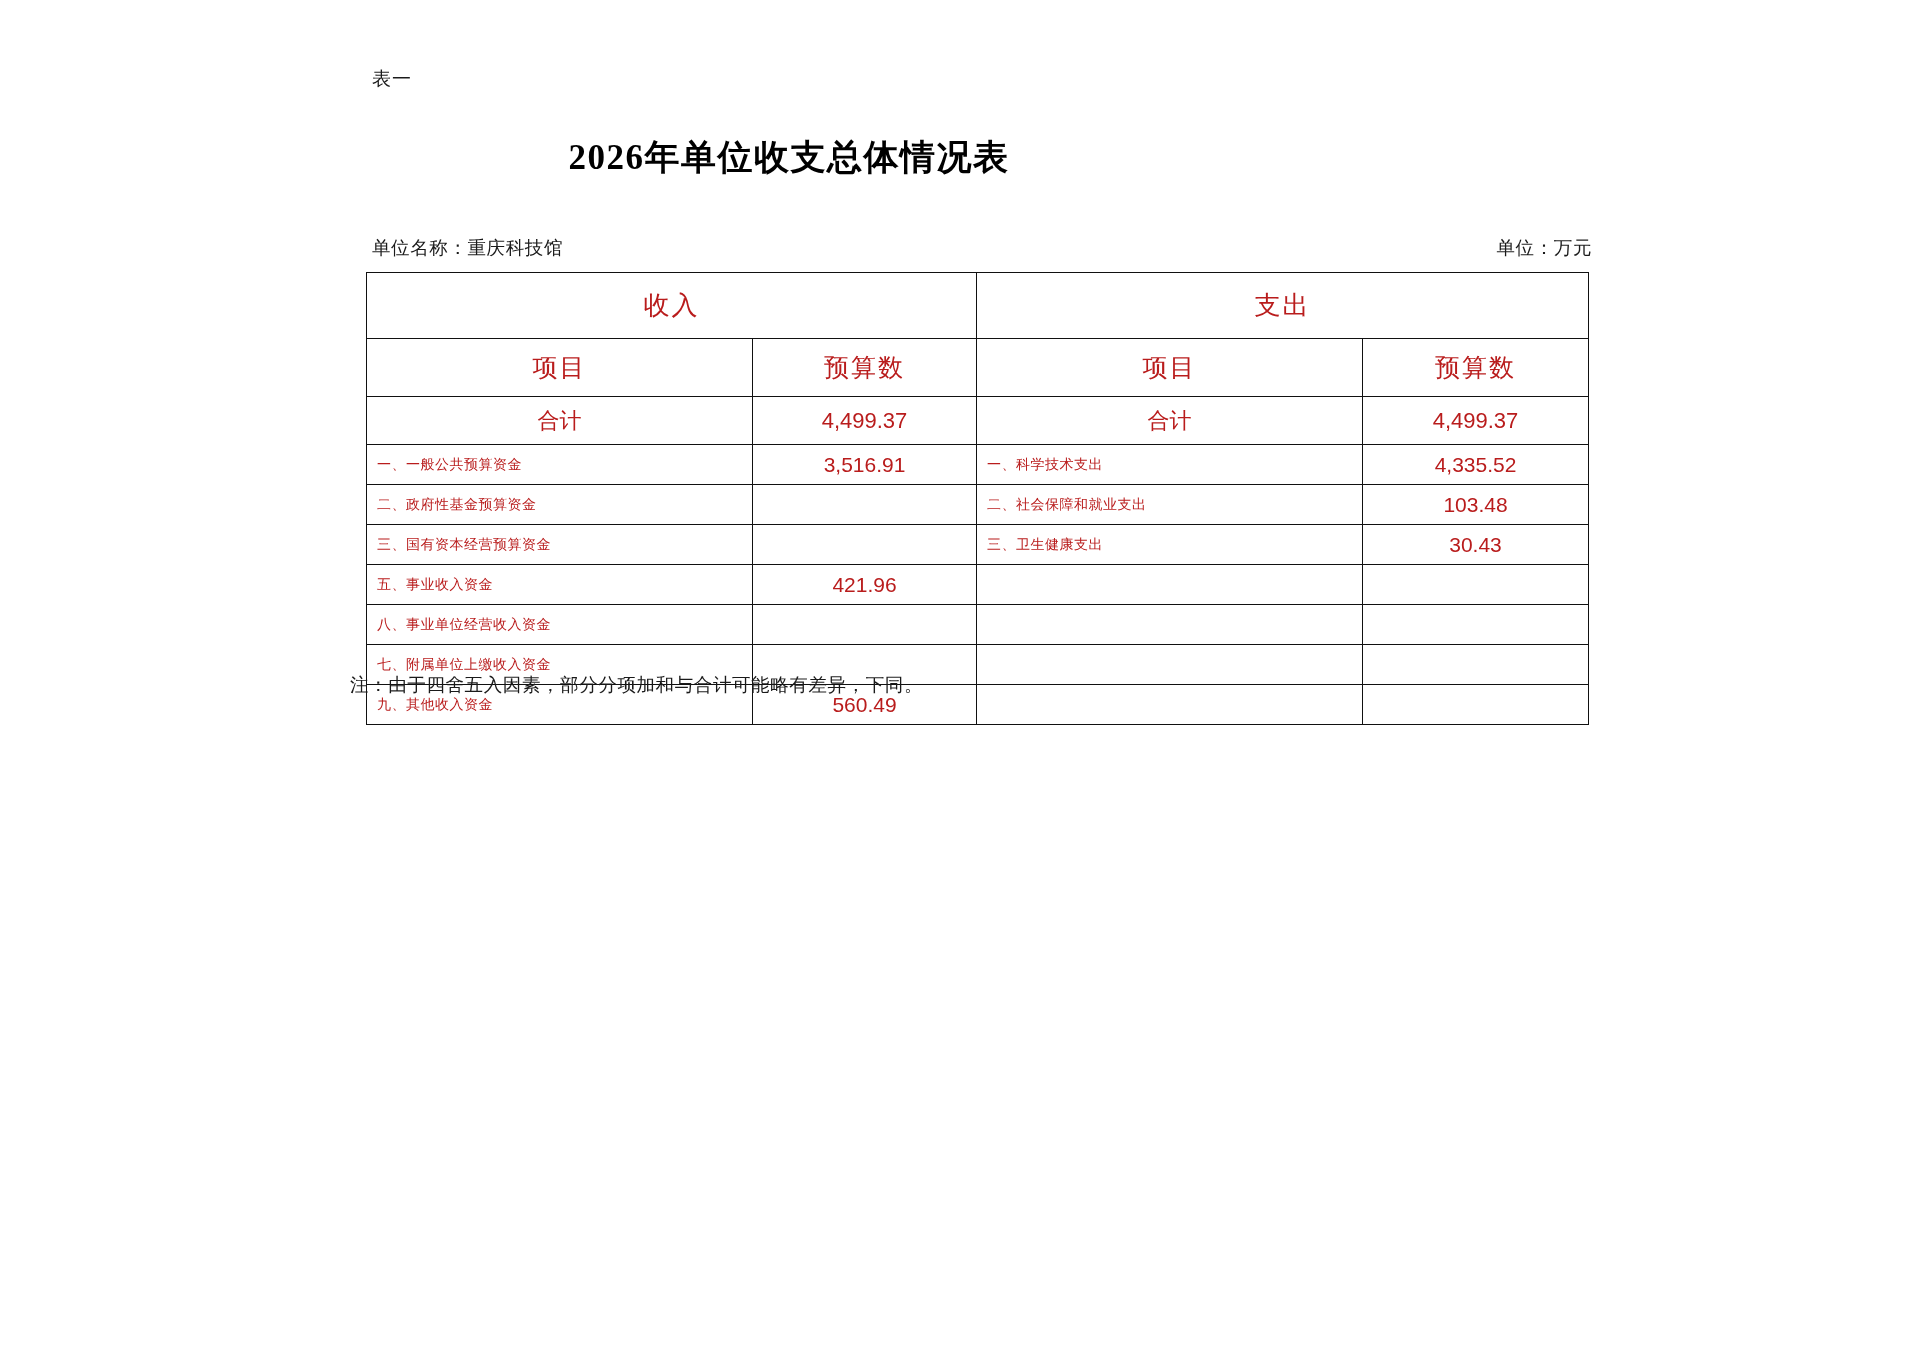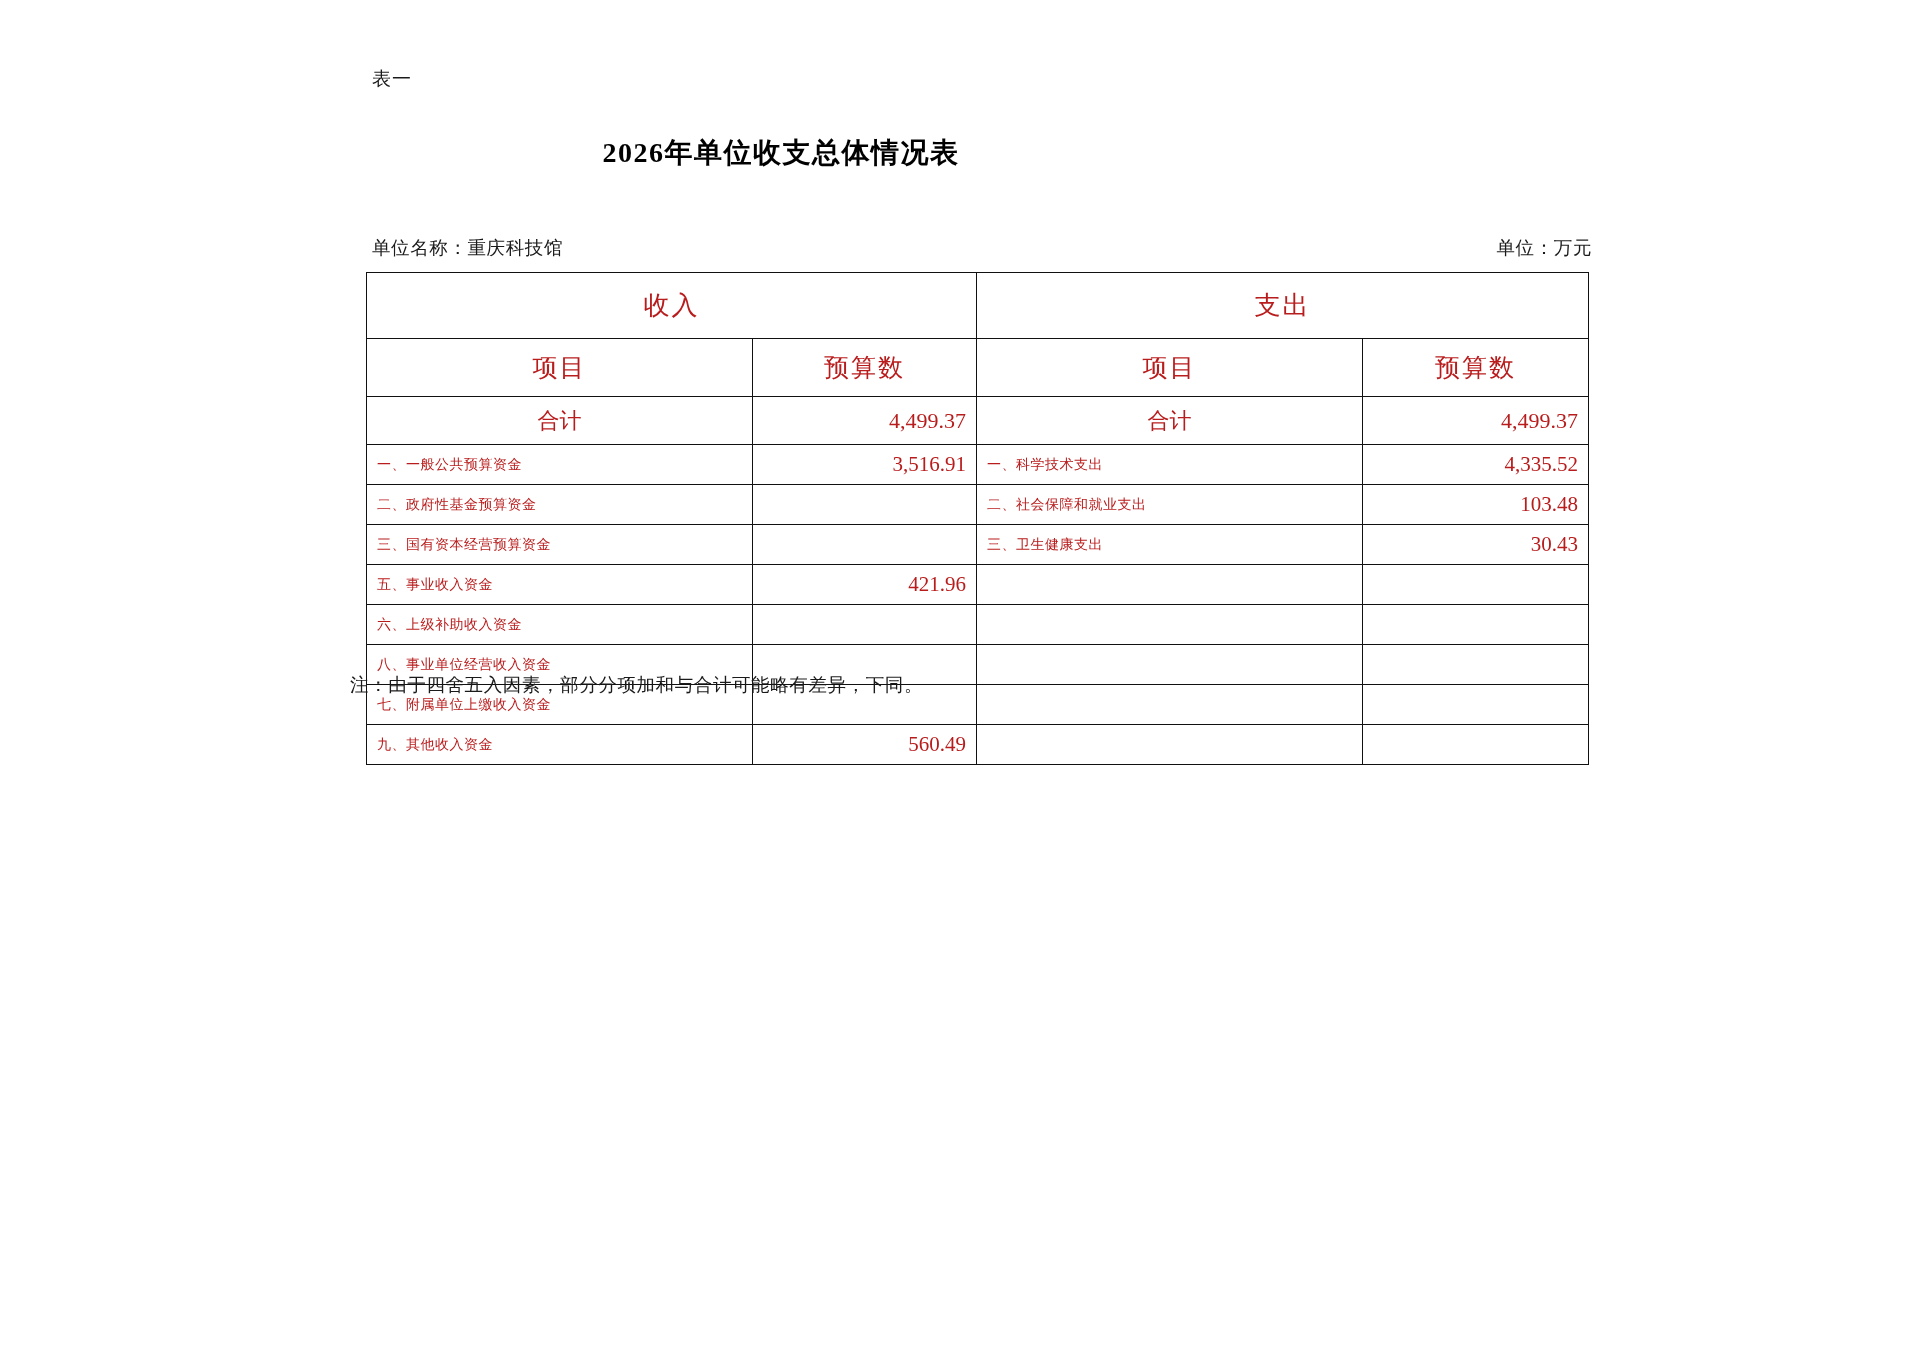--- a/index.html
+++ b/index.html
@@ -27,25 +27,25 @@
     left: 372px;
     top: 66px;
     font-size: 19px;
     font-family: "Liberation Serif", "DejaVu Serif", serif;
     letter-spacing: 1px;
     color: #1a1a1a;
   }
   
   .doc-title {
     position: absolute;
-    left: 6px;
+    left: 14px;
     top: 134px;
     width: 1550px;
     text-align: center;
-    font-size: 28px;
+    font-size: 35px;
     font-weight: bold;
     letter-spacing: 1.5px;
     color: #000000;
     font-family: "Liberation Serif", "DejaVu Serif", serif;
   }
   
   .meta-row {
     position: absolute;
     left: 372px;
     top: 235px;
@@ -99,21 +99,21 @@
     letter-spacing: 2px;
   }
   .total-row td {
     height: 48px !important;
     font-size: 22px;
   }
   .c-center { text-align: center; }
   .c-right  { text-align: right; padding-right: 6px; }
   .c-left   { text-align: left; padding-left: 12px; }
   .row-item { font-size: 14px; letter-spacing: 0.5px; }
-  .num { font-family: Liberation Serif, serif; }
+  .num { font-family: Liberation Sans, sans-serif; text-align: center; }
 
   
   .footnote {
     position: absolute;
     left: 350px;
     top: 672px;
     font-size: 18.5px;
     letter-spacing: 0.6px;
     color: #1a1a1a;
     white-space: nowrap;
@@ -177,26 +177,20 @@
           <td class="c-left row-item">三、卫生健康支出</td>
           <td class="c-right num">30.43</td>
         </tr>
         <tr>
           <td class="c-left row-item">五、事业收入资金</td>
           <td class="c-right num">421.96</td>
           <td class="c-left row-item"></td>
           <td class="c-right num"></td>
         </tr>
         <tr>
-          <td class="c-left row-item">六、上级补助收入资金</td>
-          <td class="c-right num"></td>
-          <td class="c-left row-item"></td>
-          <td class="c-right num"></td>
-        </tr>
-        <tr>
           <td class="c-left row-item">八、事业单位经营收入资金</td>
           <td class="c-right num"></td>
           <td class="c-left row-item"></td>
           <td class="c-right num"></td>
         </tr>
         <tr>
           <td class="c-left row-item">七、附属单位上缴收入资金</td>
           <td class="c-right num"></td>
           <td class="c-left row-item"></td>
           <td class="c-right num"></td>

